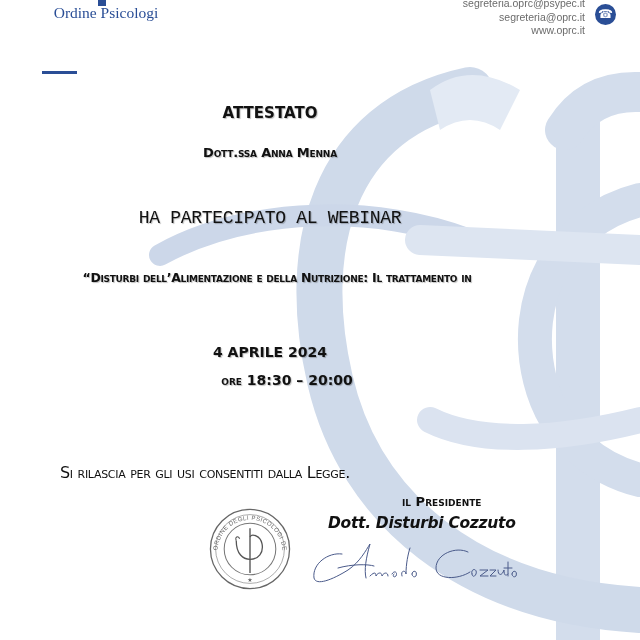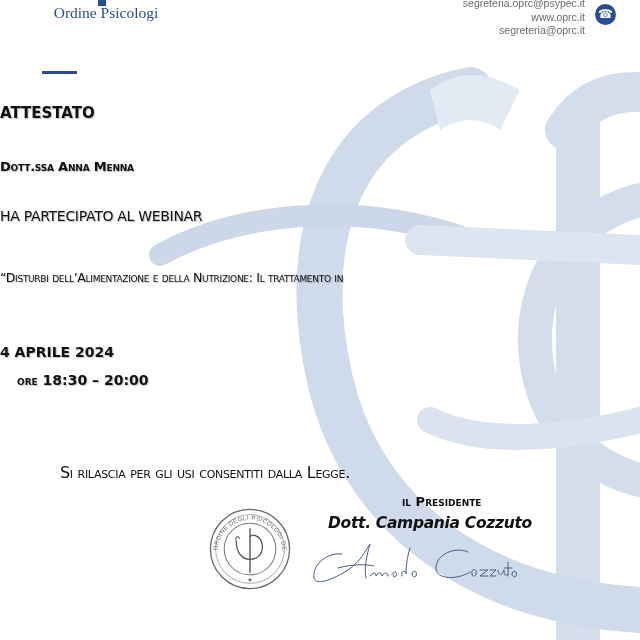--- a/index.html
+++ b/index.html
@@ -6,26 +6,26 @@
   body { width:640px; height:640px; overflow:hidden; background:#ffffff; position:relative;
          font-family:"Liberation Sans", sans-serif; color:#111; }
   .watermark { position:absolute; left:0; top:0; width:640px; height:640px; z-index:0; }
   .logo-bar { position:absolute; left:98px; top:0; width:8px; height:6px; background:#2a4e96; }
   .org-name { position:absolute; left:44px; top:4px; width:124px; text-align:center;
               font-family:"Liberation Serif", serif; color:#2a4e96; font-size:15.5px; line-height:17px; }
   .org-underline { position:absolute; left:42px; top:71px; width:35px; height:3px; background:#2a4e96; }
   .contacts { position:absolute; right:55px; top:-3px; text-align:right; font-size:10.5px; line-height:13.5px; color:#6b6b6b; }
   .phone-badge { position:absolute; left:595px; top:4px; width:21px; height:21px; border-radius:50%;
                  background:#2a4e96; color:#fff; font-size:12px; line-height:21px; text-align:center; }
-  .center { position:absolute; left:0; width:540px; font-family:"DejaVu Sans", sans-serif; color:#111;
+  .center { position:absolute; left:0; width:540px; text-align:center; font-family:"DejaVu Sans", sans-serif; color:#111;
             text-shadow:1px 1px 1px rgba(0,0,0,0.25); }
   .title { top:104px; font-size:15px; font-weight:bold; }
-  .recipient { top:159px; font-size:13px; font-weight:bold; font-variant:small-caps; letter-spacing:-0.2px; }
-  .participated { top:208px; font-size:14px; letter-spacing:-0.3px; }
-  .webinar { top:266px; font-size:12.5px; font-weight:normal; font-variant:small-caps; line-height:24px; letter-spacing:-0.3px; }
+  .recipient { top:145px; font-size:13px; font-weight:bold; font-variant:small-caps; letter-spacing:-0.2px; }
+  .participated { top:208px; font-size:18px; letter-spacing:-0.3px;font-family:Liberation Mono, monospace; }
+  .webinar { top:266px; font-size:12.5px; font-weight:bold; font-variant:small-caps; line-height:24px; letter-spacing:-0.3px;padding-left:7px; }
   .date { top:344px; font-size:14px; font-weight:bold; }
   .time { top:372px; font-size:14px; font-weight:bold;padding-left:17px; }
   .time .ore { font-variant:small-caps; font-size:13px; }
   .note { position:absolute; left:60px; top:463px; font-family:"DejaVu Sans", sans-serif; font-size:16px;
           font-variant:small-caps; color:#111; letter-spacing:-0.3px; }
   .pres-label { position:absolute; left:366px; top:494px; width:100px; font-family:"DejaVu Sans", sans-serif;
                 font-size:13px; font-variant:small-caps; font-weight:bold; color:#111;margin-left:36px; }
   .pres-name { position:absolute; left:328px; top:514px; font-family:"DejaVu Sans", sans-serif; font-style:italic;
                font-weight:bold; font-size:15.5px; color:#111; letter-spacing:-0.3px; }
   .seal { position:absolute; left:207px; top:506px; width:86px; height:86px; }
@@ -54,22 +54,22 @@
 </svg>
 
 <div class="logo-bar"></div>
 <div class="org-name">
   <div>Ordine Psicologi</div>
 </div>
 <div class="org-underline"></div>
 
 <div class="contacts">
   <div>segreteria.oprc@psypec.it</div>
+  <div>segreteria@oprc.it</div>
   <div>www.oprc.it</div>
-  <div>segreteria@oprc.it</div>
 </div>
 <div class="phone-badge">☎</div>
 
 <div class="center title">ATTESTATO</div>
 <div class="center recipient">Dott.ssa Anna Menna</div>
 <div class="center participated">HA PARTECIPATO AL WEBINAR</div>
 <div class="center webinar">
   <div>“Disturbi dell’Alimentazione e della Nutrizione: Il trattamento in</div>
 </div>
 <div class="center date">4 APRILE 2024</div>
@@ -88,21 +88,21 @@
   <path d="M 34 40 C 34 56 42 62 50 62 C 60 62 66 54 64 44 C 62 34 52 32 50 36" stroke="#555" stroke-width="1.5" fill="none"></path>
   <path d="M 34 40 C 32 36 36 34 38 38" stroke="#555" stroke-width="1.2" fill="none"></path>
   <text x="50" y="88" font-size="7" text-anchor="middle" fill="#666" font-family="Liberation Sans, sans-serif">★</text>
   <path id="sealArc" d="M 12 54 A 38 38 0 1 1 88 54" fill="none"></path>
   <text font-size="7" fill="#666" font-family="Liberation Sans, sans-serif" letter-spacing="0.5">
     <textPath href="#sealArc" startOffset="2%">ORDINE DEGLI PSICOLOGI DELLA REGIONE CAMPANIA</textPath>
   </text>
 </svg>
 
 <div class="pres-label">il Presidente</div>
-<div class="pres-name">Dott. Campania Cozzuto</div>
+<div class="pres-name">Dott. Disturbi Cozzuto</div>
 
 <svg class="signature" viewBox="0 0 215 50">
   <g fill="none" stroke="#4a5a8a" stroke-width="1" stroke-linecap="round">
     <path d="M 34 14 C 20 12 4 24 6 38 C 8 46 24 40 40 30 C 52 22 58 10 62 4 C 58 18 56 30 58 38"></path>
     <path d="M 30 28 C 44 24 60 24 66 26"></path>
     <path d="M 62 36 C 66 32 68 32 68 36 C 70 32 74 32 74 36 C 76 32 80 32 80 36"></path>
     <path d="M 84 34 C 86 30 90 32 88 36 C 86 38 84 36 86 34"></path>
     <path d="M 94 36 C 92 30 98 30 98 34 C 98 24 100 14 102 8"></path>
     <path d="M 104 34 C 104 30 110 30 108 36 C 106 38 104 36 104 34"></path>
     <path d="M 160 12 C 148 6 128 14 128 28 C 128 40 150 40 162 32"></path>

